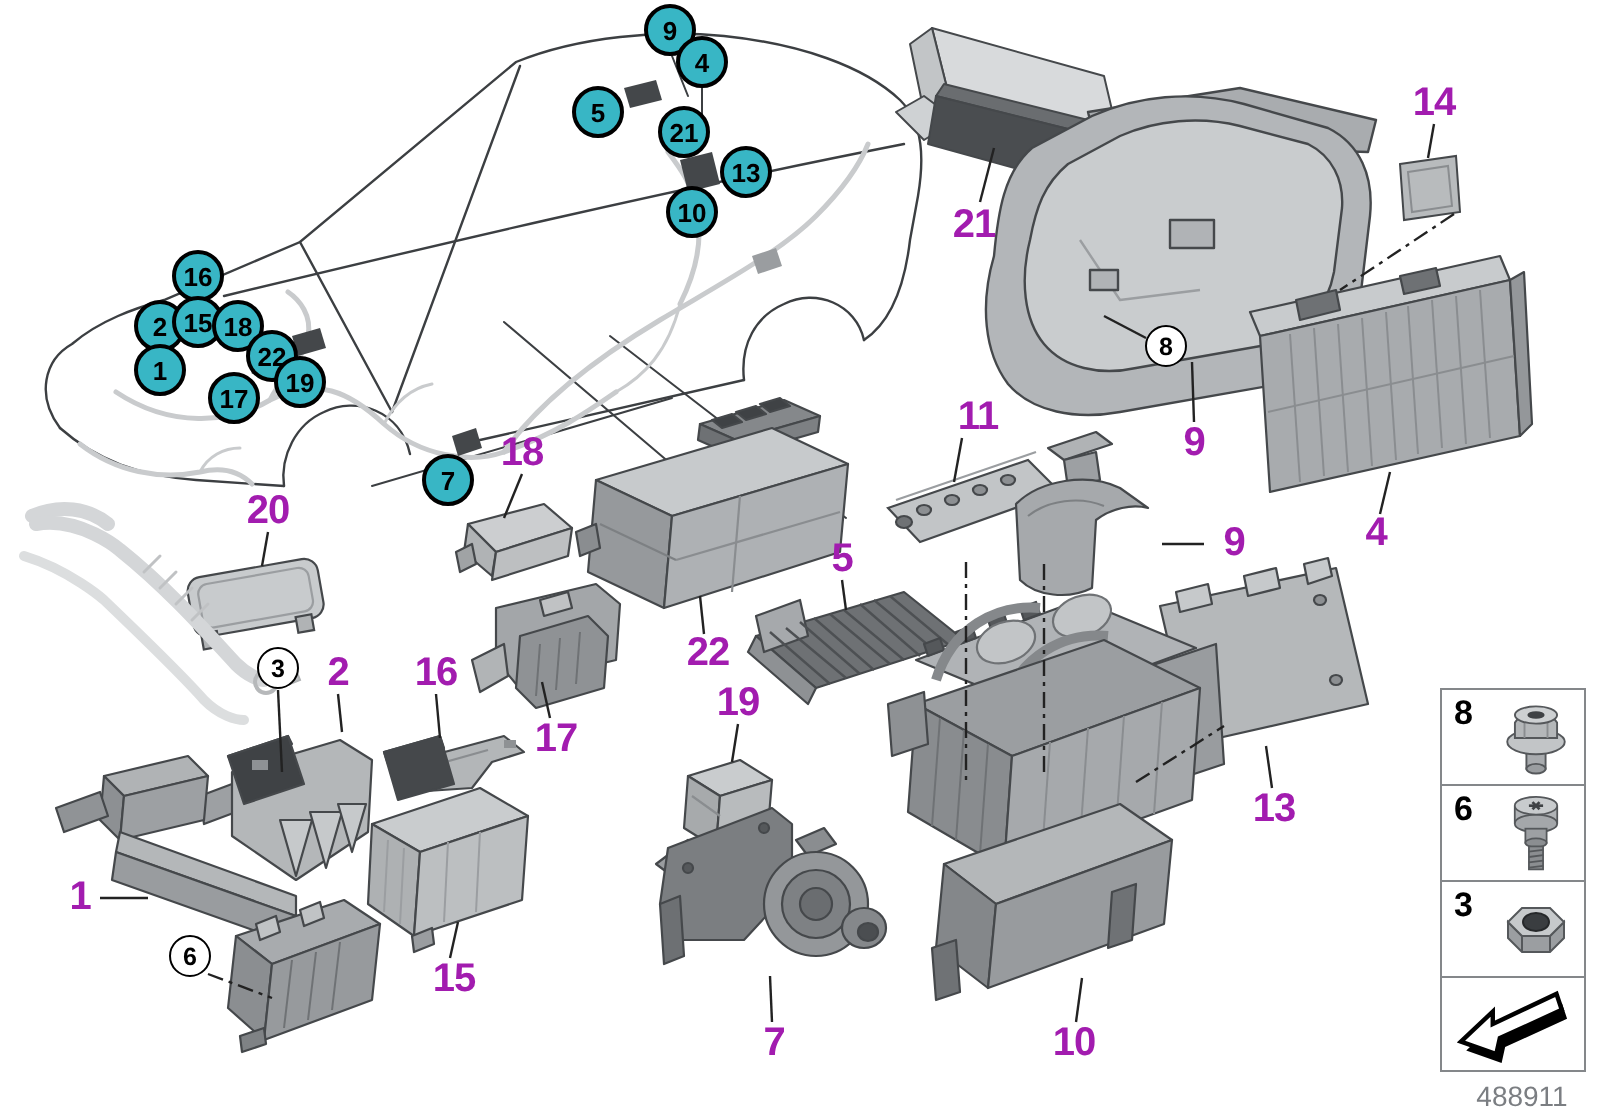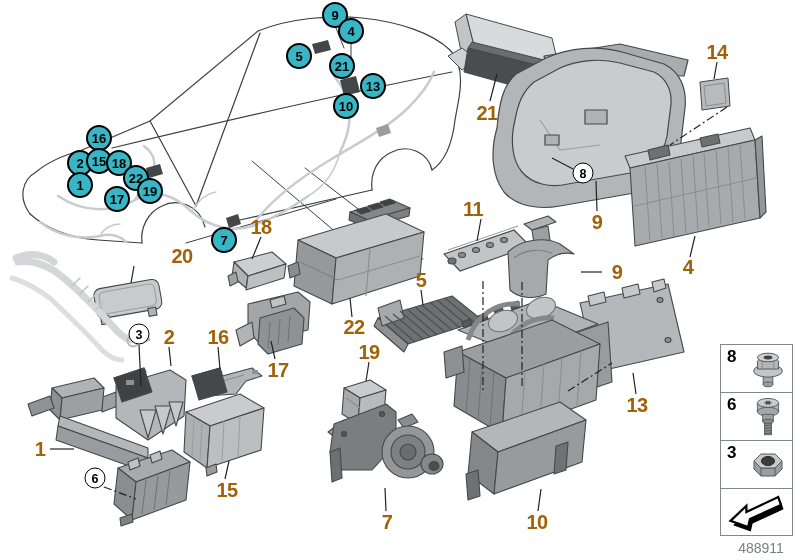--- a/index.html
+++ b/index.html
@@ -7,21 +7,21 @@
          font-family:"Liberation Sans",sans-serif;}
   .stage svg.canvas{position:absolute;left:0;top:0;}
   
   .co{position:absolute;transform:translate(-50%,-50%);width:26px;height:26px;border-radius:50%;
       display:flex;align-items:center;justify-content:center;
       font:bold 13px "Liberation Sans",sans-serif;color:#000;box-sizing:border-box;z-index:5;}
   .co.teal{background:#38b6c5;border:2px solid #000;}
   .co.outline{width:21px;height:21px;background:#fff;border:1.6px solid #000;font-size:12.5px;}
   
   .plabel{position:absolute;transform:translate(-50%,-50%);
-      font:bold 20px "Liberation Sans",sans-serif;color:#a16207;z-index:4;letter-spacing:-0.5px;}
+      font:bold 20px "Liberation Sans",sans-serif;color:#a21caf;z-index:4;letter-spacing:-0.5px;}
   
   .legend{position:absolute;left:720px;top:344px;width:73px;height:192px;box-sizing:border-box;
       border:1.5px solid #84878a;background:#fff;z-index:6;}
   .legend-cell{position:relative;box-sizing:border-box;border-bottom:1.5px solid #84878a;height:48px;}
   .legend-cell:last-child{border-bottom:none;height:45px;}
   .legend-cell .num{position:absolute;left:6px;top:2px;font:bold 17px "Liberation Sans",sans-serif;color:#000;}
   .legend-cell svg{position:absolute;right:2px;top:50%;transform:translateY(-50%);}
   .legend-cell.arrow svg{left:50%;transform:translate(-50%,-50%);}
   .drawing-number{position:absolute;left:715px;top:540px;width:92px;text-align:center;
       font:14px "Liberation Sans",sans-serif;color:#7b7e82;z-index:6;}
@@ -366,28 +366,28 @@
       <div class="co teal" style="left: 150px; top: 191px;">19</div>
       <div class="co teal" style="left: 117px; top: 199px;">17</div>
       <div class="co teal" style="left: 224px; top: 240px;">7</div>
       <div class="co outline" style="left: 583px; top: 173px;">8</div>
       <div class="co outline" style="left: 139px; top: 334px;">3</div>
       <div class="co outline" style="left: 95px; top: 478px;">6</div>
       <div class="plabel" style="left: 487px; top: 113px;">21</div>
       <div class="plabel" style="left: 717px; top: 52px;">14</div>
       <div class="plabel" style="left: 597px; top: 222px;">9</div>
       <div class="plabel" style="left: 688px; top: 267px;">4</div>
-      <div class="plabel" style="left: 473px; top: 209px;">11</div>
+      <div class="plabel" style="left: 489px; top: 209px;">11</div>
       <div class="plabel" style="left: 617px; top: 272px;">9</div>
       <div class="plabel" style="left: 637px; top: 405px;">13</div>
       <div class="plabel" style="left: 261px; top: 227px;">18</div>
       <div class="plabel" style="left: 354px; top: 327px;">22</div>
       <div class="plabel" style="left: 421px; top: 280px;">5</div>
       <div class="plabel" style="left: 369px; top: 352px;">19</div>
-      <div class="plabel" style="left: 134px; top: 256px; margin-left: 48px;">20</div>
+      <div class="plabel" style="left: 134px; top: 256px;">20</div>
       <div class="plabel" style="left: 169px; top: 337px;">2</div>
       <div class="plabel" style="left: 218px; top: 337px;">16</div>
       <div class="plabel" style="left: 278px; top: 370px;">17</div>
       <div class="plabel" style="left: 227px; top: 490px;">15</div>
       <div class="plabel" style="left: 40px; top: 449px;">1</div>
       <div class="plabel" style="left: 387px; top: 522px;">7</div>
       <div class="plabel" style="left: 537px; top: 522px;">10</div>
     </div>
 
 <div class="legend">

